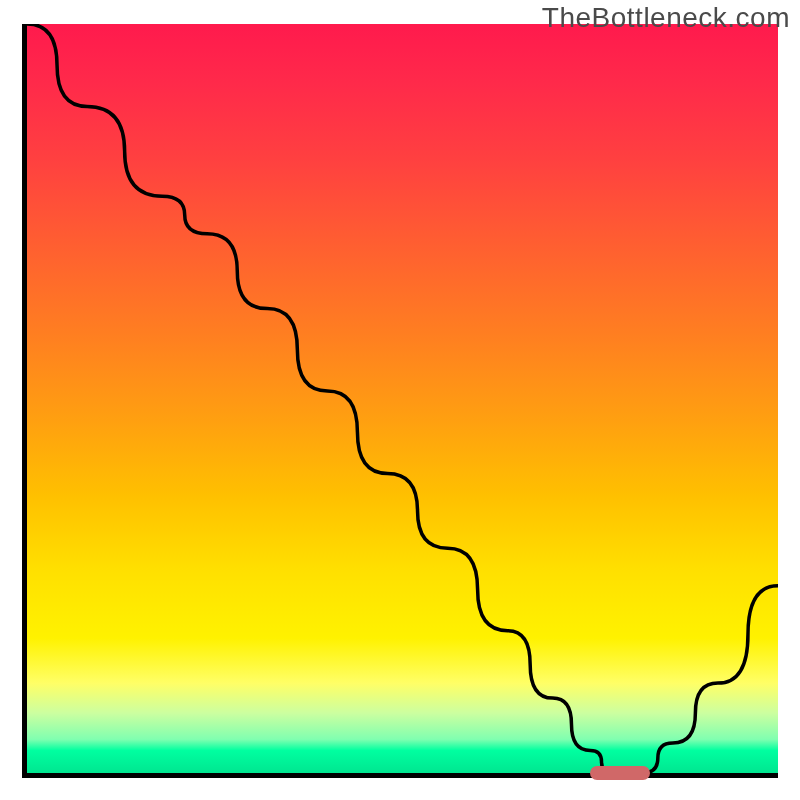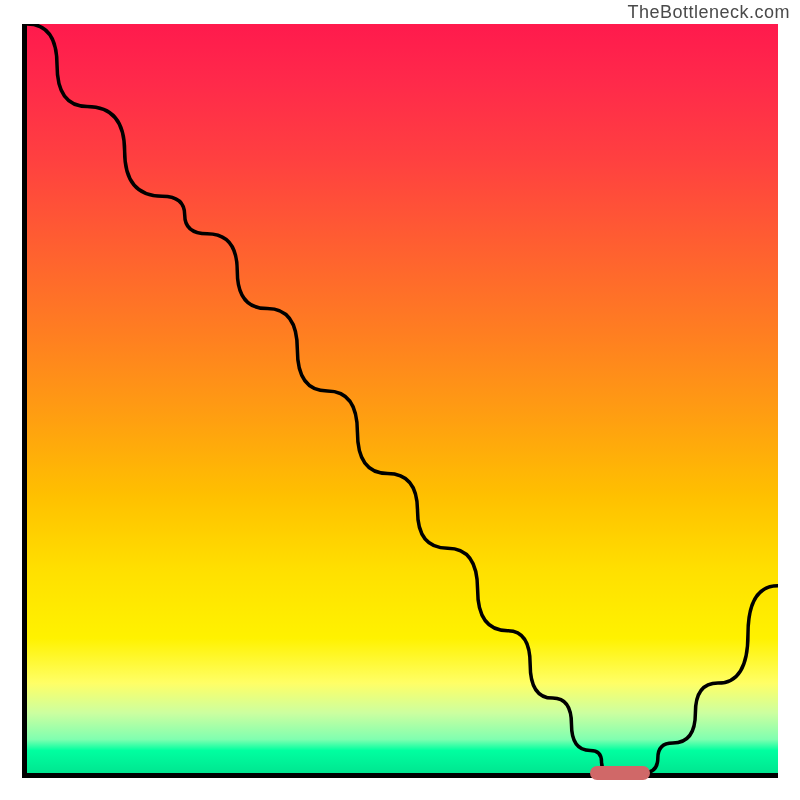--- a/index.html
+++ b/index.html
@@ -13,21 +13,21 @@
   }
   .container {
     position: relative;
     width: 800px;
     height: 800px;
   }
   .watermark {
     position: absolute;
     top: 2px;
     right: 10px;
-    font-size: 18px;
+    font-size: 28px;
     font-weight: 500;
     color: #4a4a4a;
     letter-spacing: 0.5px;
     z-index: 10;
   }
   .plot-frame {
     position: absolute;
     left: 22px;
     top: 24px;
     width: 756px;

